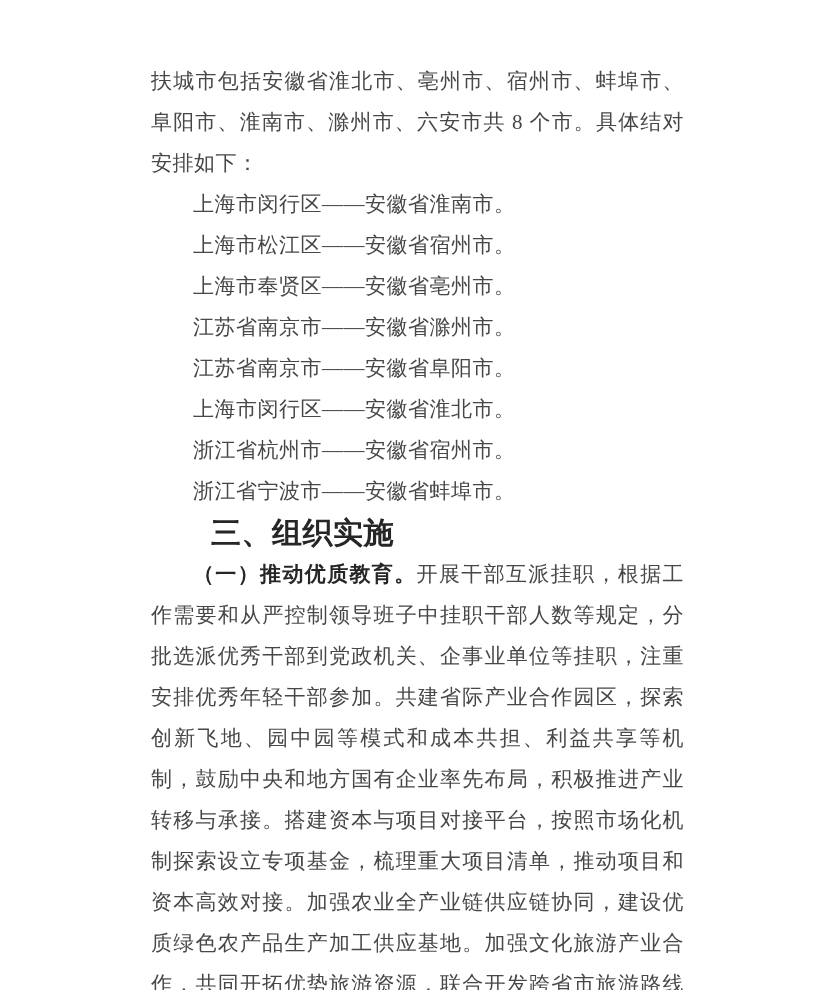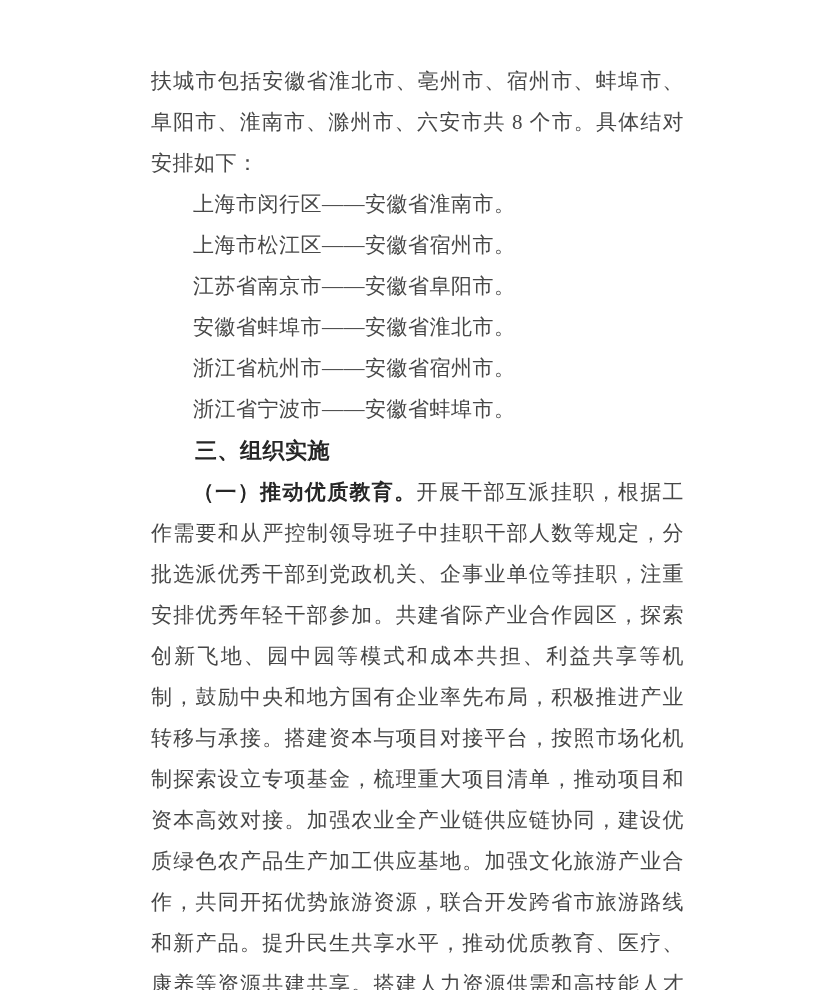--- a/index.html
+++ b/index.html
@@ -33,21 +33,21 @@
   .pairing {
     text-indent: 2em;
     text-align: left;
   }
   .section-heading {
     margin: 0;
     padding: 0;
     text-indent: 2em;
     font-family: "Liberation Sans", "DejaVu Sans", sans-serif;
     font-weight: bold;
-    font-size: 22px;
+    font-size: 30px;
     line-height: 41px;
     color: var(--heading-color, #262626);
     letter-spacing: 0.5px;
     text-align: left;
   }
   .task-paragraph {
     text-indent: 2em;
   }
   .task-lead {
     font-family: "Liberation Sans", "DejaVu Sans", sans-serif;
@@ -58,22 +58,24 @@
 </head>
 <body>
 
 <div class="page" style="--page-bg: #ffffff; --text-color: #474747; --heading-color: #262626;">
 
   <p class="intro">扶城市包括安徽省淮北市、亳州市、宿州市、蚌埠市、阜阳市、淮南市、滁州市、六安市共 8 个市。具体结对安排如下：</p>
 
   <div>
     <p class="pairing">上海市闵行区——安徽省淮南市。</p>
     <p class="pairing">上海市松江区——安徽省宿州市。</p>
+    <p class="pairing">上海市奉贤区——安徽省亳州市。</p>
+    <p class="pairing">江苏省南京市——安徽省滁州市。</p>
     <p class="pairing">江苏省南京市——安徽省阜阳市。</p>
-    <p class="pairing">安徽省蚌埠市——安徽省淮北市。</p>
+    <p class="pairing">上海市闵行区——安徽省淮北市。</p>
     <p class="pairing">浙江省杭州市——安徽省宿州市。</p>
     <p class="pairing">浙江省宁波市——安徽省蚌埠市。</p>
   </div>
 
   <h3 class="section-heading">三、组织实施</h3>
 
   <p class="task-paragraph"><span class="task-lead">（一）推动优质教育。</span><span>开展干部互派挂职，根据工作需要和从严控制领导班子中挂职干部人数等规定，分批选派优秀干部到党政机关、企事业单位等挂职，注重安排优秀年轻干部参加。共建省际产业合作园区，探索创新飞地、园中园等模式和成本共担、利益共享等机制，鼓励中央和地方国有企业率先布局，积极推进产业转移与承接。搭建资本与项目对接平台，按照市场化机制探索设立专项基金，梳理重大项目清单，推动项目和资本高效对接。加强农业全产业链供应链协同，建设优质绿色农产品生产加工供应基地。加强文化旅游产业合作，共同开拓优势旅游资源，联合开发跨省市旅游路线和新产品。提升民生共享水平，推动优质教育、医疗、康养等资源共建共享。搭建人力资源供需和高技能人才共享平台，共同培</span></p>
 
 </div>
 

